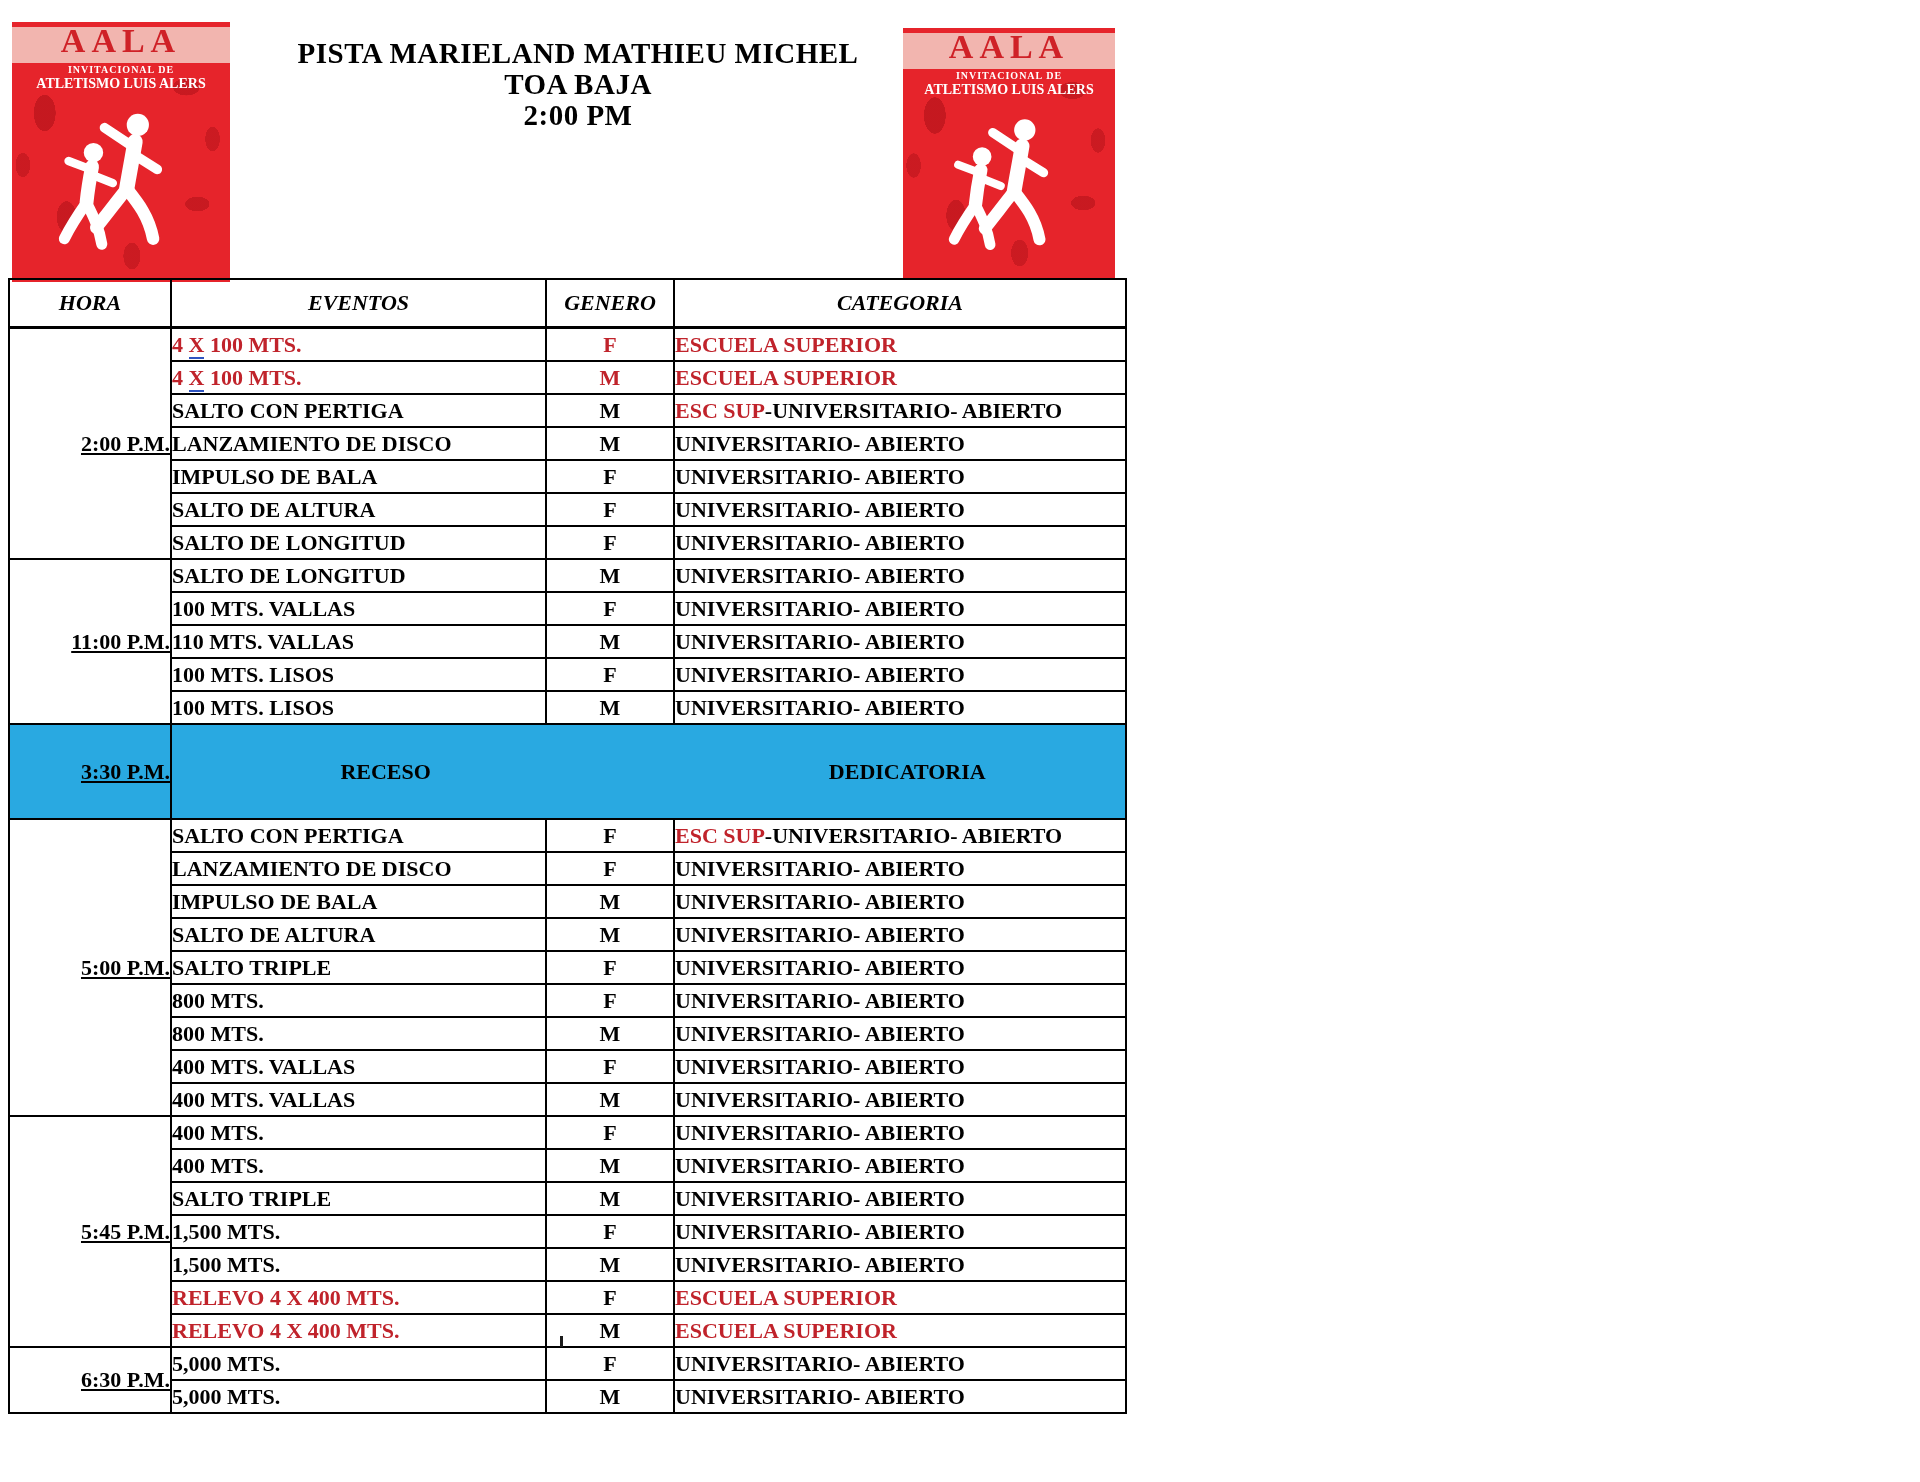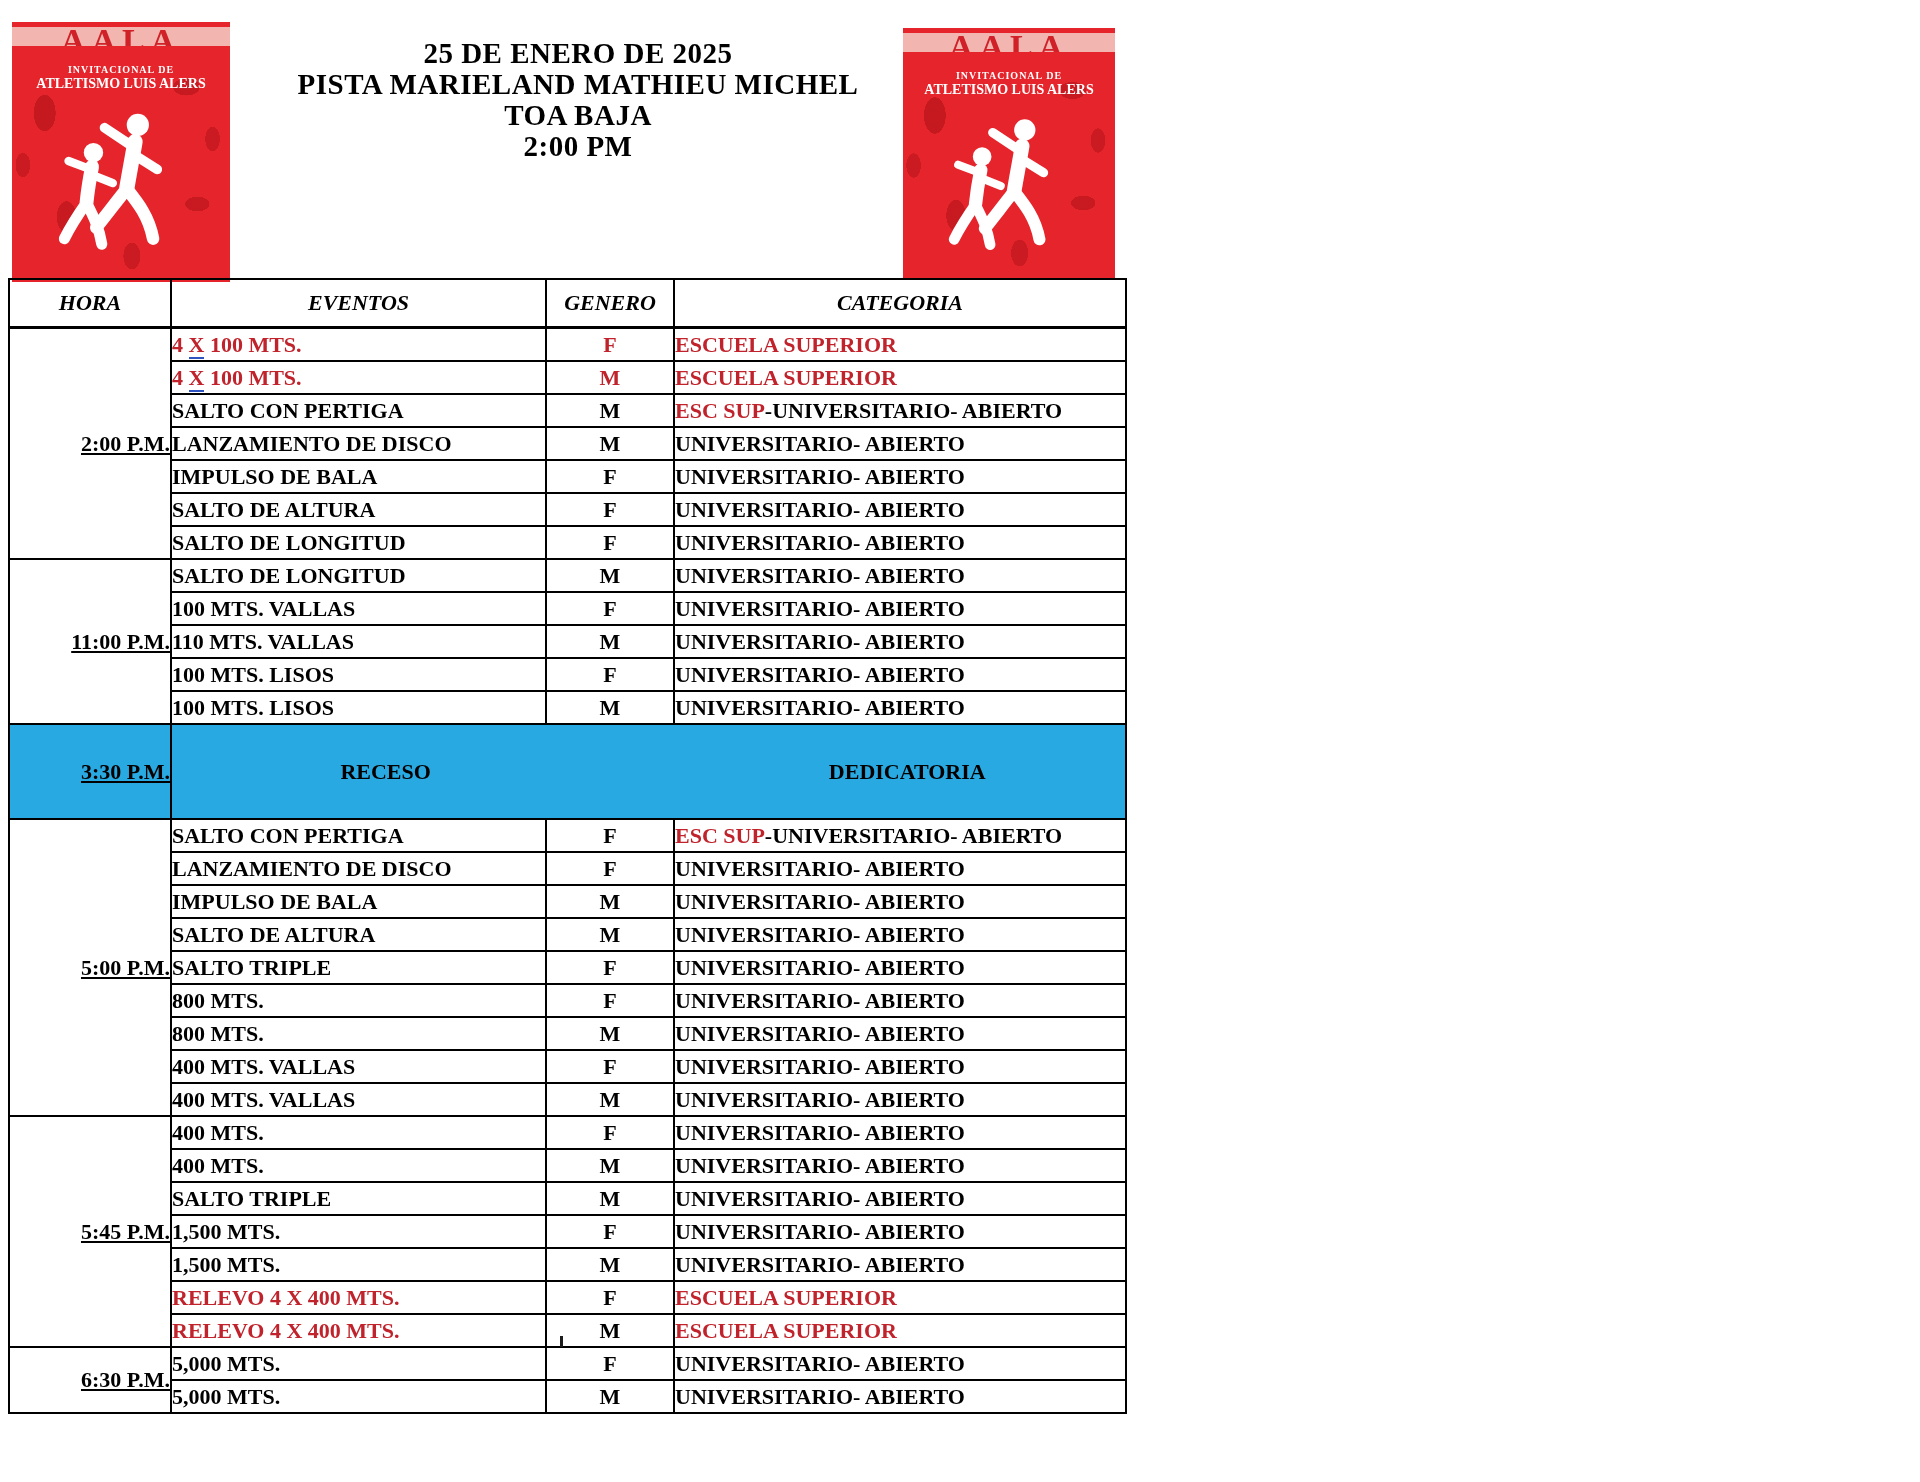--- a/index.html
+++ b/index.html
@@ -27,21 +27,21 @@
     background-image:
       radial-gradient(ellipse 18px 30px at 15% 35%, rgba(170,15,22,.55) 60%, transparent 61%),
       radial-gradient(ellipse 22px 14px at 80% 25%, rgba(170,15,22,.5) 60%, transparent 61%),
       radial-gradient(ellipse 16px 26px at 25% 75%, rgba(170,15,22,.5) 60%, transparent 61%),
       radial-gradient(ellipse 20px 12px at 85% 70%, rgba(170,15,22,.5) 60%, transparent 61%),
       radial-gradient(ellipse 14px 22px at 55% 90%, rgba(170,15,22,.45) 60%, transparent 61%),
       radial-gradient(ellipse 12px 20px at 92% 45%, rgba(170,15,22,.45) 60%, transparent 61%),
       radial-gradient(ellipse 12px 20px at 5% 55%, rgba(170,15,22,.45) 60%, transparent 61%);
   }
   .logo .band{
-    position:absolute;left:0;right:0;top:5px;height:19px;background:var(--logo-band);
+    position:absolute;left:0;right:0;top:5px;height:36px;background:var(--logo-band);
     color:var(--logo-letter);font-size:34px;line-height:28px;text-align:center;
     letter-spacing:6px;overflow:hidden;
   }
   .logo .sub1{position:absolute;left:0;right:0;top:42px;text-align:center;color:#fff;font-size:10px;letter-spacing:1px;}
   .logo .sub2{position:absolute;left:0;right:0;top:54px;text-align:center;color:#fff;font-size:14px;}
   .logo svg{position:absolute;left:10%;top:78px;width:80%;height:64%;}
 
   
   .title-block{
     position:absolute;left:278px;top:38px;width:600px;text-align:center;
@@ -122,21 +122,20 @@
         <path d="M29,48 C27,58 26,64 25,74" stroke-width="10"></path>
         <path d="M28,50 L12,44" stroke-width="6"></path>
         <path d="M29,54 L44,60" stroke-width="6"></path>
         <path d="M25,74 C30,84 34,92 36,104" stroke-width="8"></path>
         <path d="M25,74 C18,84 14,90 9,100" stroke-width="8"></path>
       </g>
     </svg>
   </div>
 
   <div class="title-block">
-    <div>25 DE ENERO DE 2025</div>
     <div>PISTA MARIELAND MATHIEU MICHEL</div>
     <div>TOA BAJA</div>
     <div>2:00 PM</div>
   </div>
 
   <table class="schedule">
     <colgroup>
       <col style="width:162px">
         <col style="width:375px">
         <col style="width:128px">

